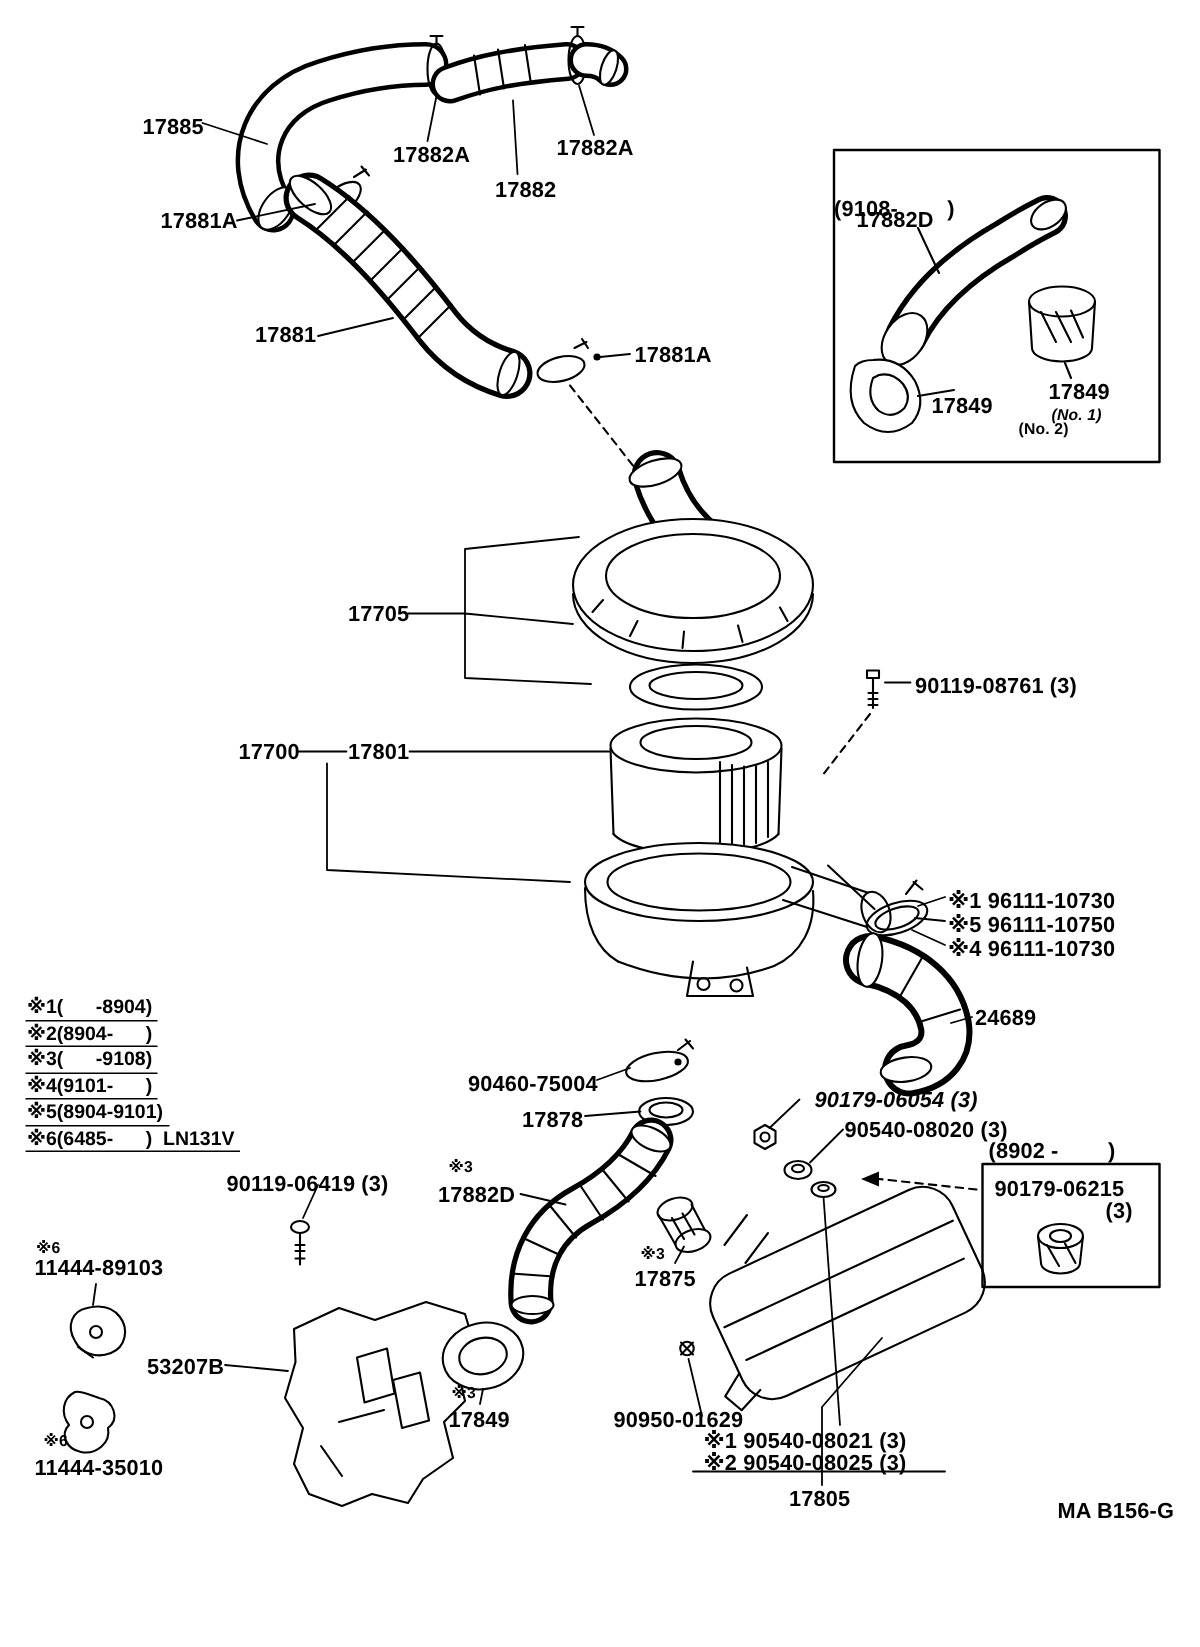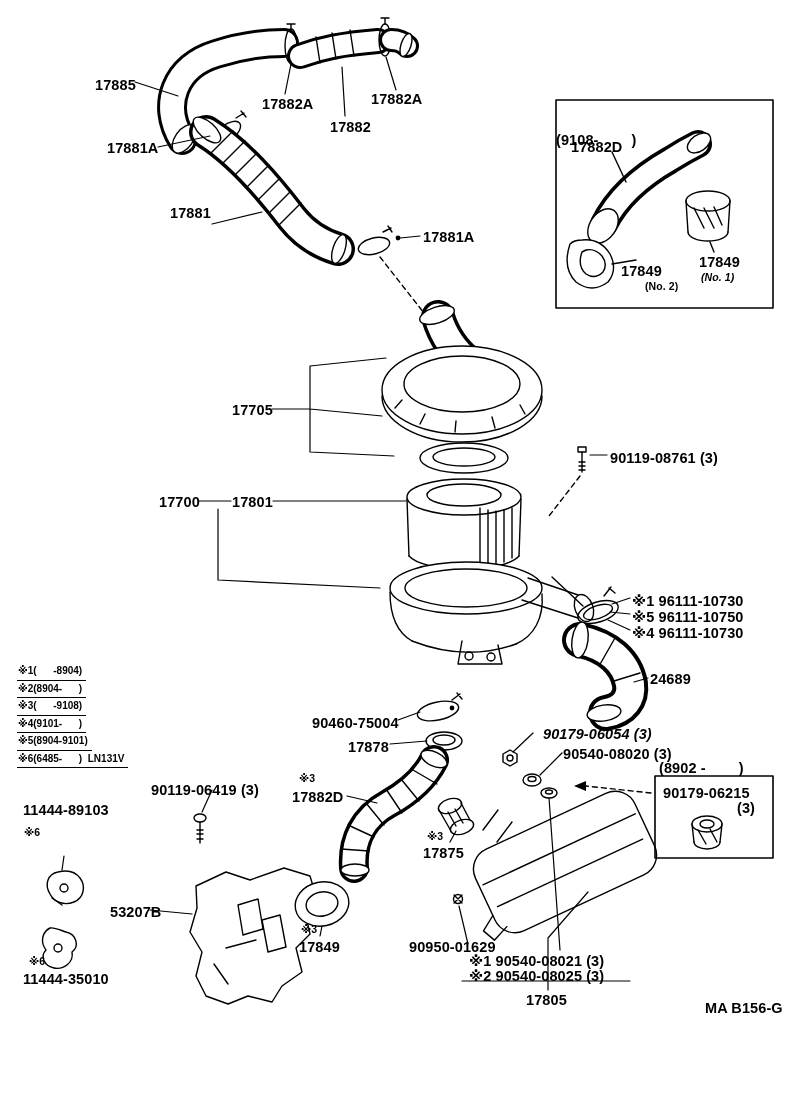--- a/index.html
+++ b/index.html
@@ -8,21 +8,21 @@
     font-family:"Liberation Sans","DejaVu Sans",sans-serif;color:#000;
   }
   .art{position:absolute;left:0;top:0;}
   .callout{
     position:absolute;font-weight:bold;font-size:14.5px;line-height:16px;
     white-space:pre;letter-spacing:0.1px;color:#000;
   }
   .callout.small{font-size:10.5px;line-height:12px;}
   .notes{position:absolute;left:17px;top:663px;}
   .note-line{
-    display:table;font-weight:bold;font-size:10px;line-height:15.5px;
+    display:table;font-weight:bold;font-size:13px;line-height:15.5px;
     border-bottom:1.6px solid #000;white-space:pre;padding:0 4px 1px 1px;
   }
 </style>
 </head>
 <body>
 
 <div class="stage">
 
   <svg class="art" width="800" height="1098" viewBox="0 0 800 1098">
     <g stroke="#000" fill="none" stroke-width="1.4" stroke-linecap="round" stroke-linejoin="round">
@@ -264,26 +264,26 @@
       </g>
     </g>
   </svg>
 
   <div class="callout-layer">
       <div class="callout" style="left: 95px; top: 77px;">17885</div>
       <div class="callout" style="left: 262px; top: 96px;">17882A</div>
       <div class="callout" style="left: 330px; top: 119px;">17882</div>
       <div class="callout" style="left: 371px; top: 91px;">17882A</div>
       <div class="callout" style="left: 107px; top: 140px;">17881A</div>
-      <div class="callout" style="left: 170px; top: 205px;">17881</div>
+      <div class="callout" style="left: 170px; top: 216px;">17881</div>
       <div class="callout" style="left: 423px; top: 229px;">17881A</div>
       <div class="callout" style="left: 556px; top: 88px; margin-top: 44px;">(9108-        )</div>
       <div class="callout" style="left: 571px; top: 139px;">17882D</div>
       <div class="callout" style="left: 621px; top: 263px;">17849</div>
-      <div class="callout small" style="left: 622px; top: 280px; padding-left: 23px;">(No. 2)</div>
+      <div class="callout small" style="left: 656px; top: 280px; padding-left: 23px;">(No. 2)</div>
       <div class="callout" style="left: 699px; top: 254px;">17849</div>
       <div class="callout small" style="left: 701px; top: 271px; font-style: italic;">(No. 1)</div>
       <div class="callout" style="left: 232px; top: 402px;">17705</div>
       <div class="callout" style="left: 610px; top: 450px;">90119-08761 (3)</div>
       <div class="callout" style="left: 159px; top: 494px;">17700</div>
       <div class="callout" style="left: 232px; top: 494px;">17801</div>
       <div class="callout" style="left: 632px; top: 593px;">※1 96111-10730</div>
       <div class="callout" style="left: 632px; top: 609px;">※5 96111-10750</div>
       <div class="callout" style="left: 632px; top: 625px;">※4 96111-10730</div>
       <div class="callout" style="left: 650px; top: 671px;">24689</div>
@@ -293,22 +293,22 @@
       <div class="callout" style="left: 563px; top: 746px;">90540-08020 (3)</div>
       <div class="callout" style="left: 659px; top: 760px;">(8902 -        )</div>
       <div class="callout" style="left: 663px; top: 785px;">90179-06215</div>
       <div class="callout" style="left: 737px; top: 800px;">(3)</div>
       <div class="callout" style="left: 151px; top: 782px;">90119-06419 (3)</div>
       <div class="callout small" style="left: 299px; top: 772px;">※3</div>
       <div class="callout" style="left: 292px; top: 789px;">17882D</div>
       <div class="callout small" style="left: 427px; top: 830px;">※3</div>
       <div class="callout" style="left: 423px; top: 845px;">17875</div>
       <div class="callout small" style="left: 24px; top: 826px;">※6</div>
-      <div class="callout" style="left: 23px; top: 802px; text-align: right;">11444-89103</div>
-      <div class="callout" style="left: 98px; top: 904px; margin-left: 12px;">53207B</div>
+      <div class="callout" style="left: 23px; top: 838px; text-align: right;">11444-89103</div>
+      <div class="callout" style="left: 98px; top: 904px;">53207B</div>
       <div class="callout small" style="left: 301px; top: 923px;">※3</div>
       <div class="callout" style="left: 299px; top: 939px;">17849</div>
       <div class="callout" style="left: 409px; top: 939px;">90950-01629</div>
       <div class="callout" style="left: 469px; top: 953px;">※1 90540-08021 (3)</div>
       <div class="callout" style="left: 469px; top: 968px;">※2 90540-08025 (3)</div>
       <div class="callout" style="left: 526px; top: 992px;">17805</div>
       <div class="callout small" style="left: 29px; top: 955px;">※6</div>
       <div class="callout" style="left: 23px; top: 971px;">11444-35010</div>
       <div class="callout" style="left: 705px; top: 1000px;">MA B156-G</div>
     </div>

